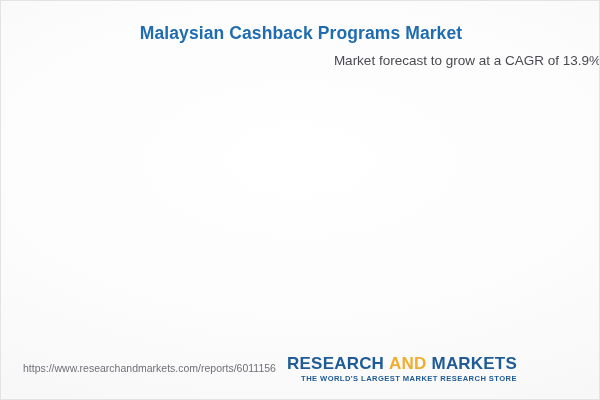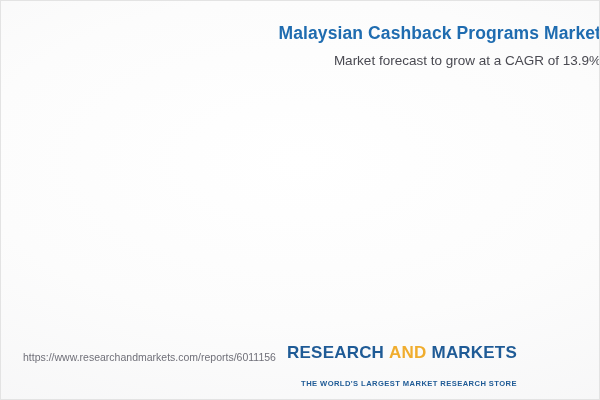--- a/index.html
+++ b/index.html
@@ -24,21 +24,21 @@
       radial-gradient(ellipse 120% 90% at 50% 40%, #ffffff 0%, #fcfcfc 45%, #f4f4f5 100%);
     overflow: hidden;
   }
 
   
   .chart-title {
     position: absolute;
     top: 22px;
     left: 0;
     width: 600px;
-    text-align: right;
+    text-align: center;
     font-size: 17.5px;
     font-weight: bold;
     color: #1f6cb0;
     letter-spacing: 0.1px;
   }
   .chart-subtitle {
     position: absolute;
     top: 52px;
     left: 0;
     width: 600px;
@@ -157,21 +157,21 @@
     border-radius: 50%;
     background: radial-gradient(ellipse at 50% 45%,
       rgba(120,120,130,0.22) 0%, rgba(120,120,130,0.10) 55%, rgba(120,120,130,0) 78%);
     filter: blur(2px);
   }
 
   
   .footer {
     position: absolute;
     left: 0;
-    bottom: 16px;
+    bottom: 5px;
     width: 536px;
     height: 48px;
   }
   .footer-url {
     position: absolute;
     left: 22px;
     top: 16px;
     font-size: 10.5px;
     color: #6f6f78;
   }
@@ -190,21 +190,21 @@
     white-space: nowrap;
   }
   .logo-and { color: #f0ad2e; }
   .logo-tag {
     font-size: 7.6px;
     font-weight: bold;
     letter-spacing: 0.42px;
     color: #1f5b96;
     line-height: 1.2;
     white-space: nowrap;
-    margin-top: 17px;
+    margin-top: 1px;
     text-align: right;
   }
 </style>
 </head>
 <body>
 
 <div class="canvas">
 
   <div class="chart-title">Malaysian Cashback Programs Market</div>
 

